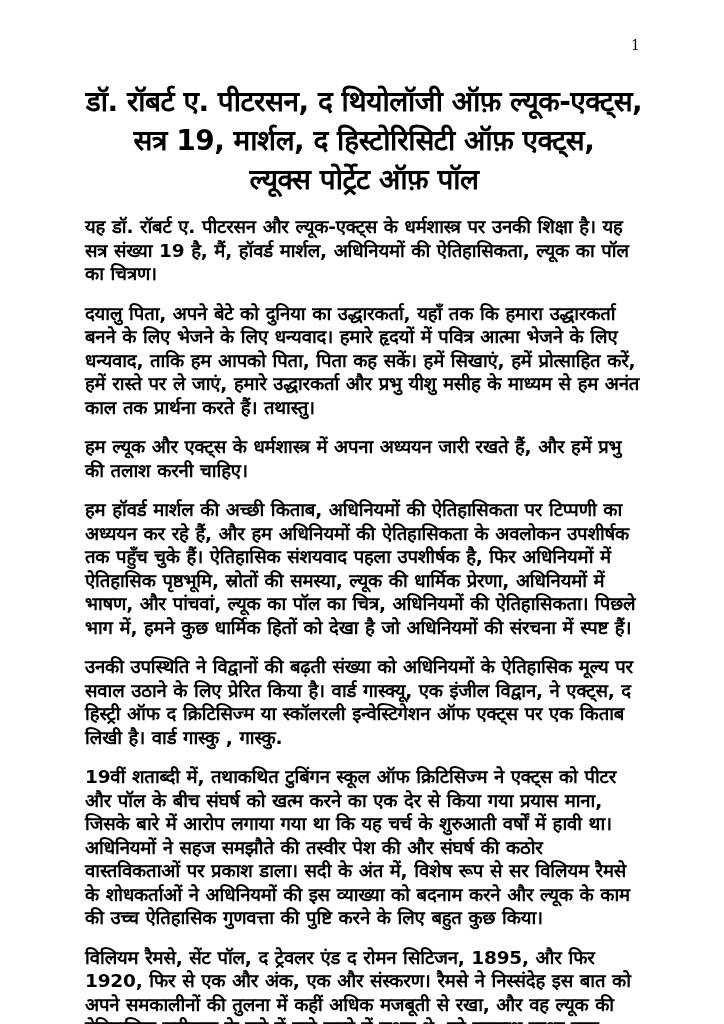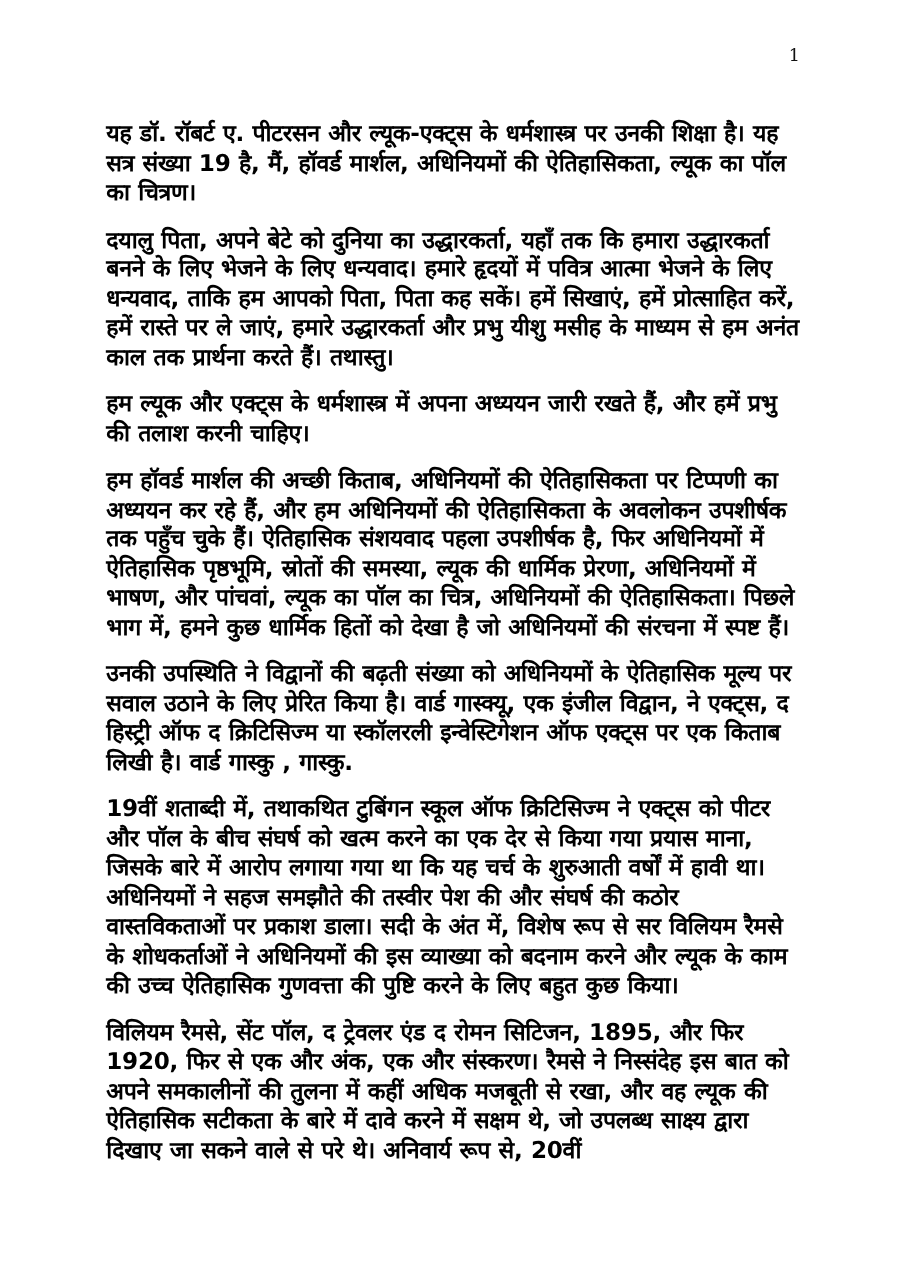--- a/index.html
+++ b/index.html
@@ -39,39 +39,42 @@
     font-weight: 800;
     text-align: center;
     white-space: pre-line;
     letter-spacing: -0.5px;
     color: #000000;
   }
   .body-text {
     margin-top: 14px;
   }
   .body-text p {
-    margin: 4px 0 14px 0;
+    margin: 16px 0 14px 0;
     font-size: 18.5px;
     line-height: 23.5px;
     font-weight: 600;
     text-align: left;
     letter-spacing: -0.2px;
     word-spacing: 0.5px;
     color: #000000;
   }
 </style>
 </head>
 <body>
 
 <div class="page">
 
   <div class="page-number">1</div>
 
   <div class="content">
 
+    <h1 class="doc-title">डॉ. रॉबर्ट ए. पीटरसन, द थियोलॉजी ऑफ़ ल्यूक-एक्ट्स,
+सत्र 19, मार्शल, द हिस्टोरिसिटी ऑफ़ एक्ट्स,
+ल्यूक्स पोर्ट्रेट ऑफ़ पॉल</h1>
 
     <div class="body-text">
       <p>यह डॉ. रॉबर्ट ए. पीटरसन और ल्यूक-एक्ट्स के धर्मशास्त्र पर उनकी शिक्षा है। यह सत्र संख्या 19 है, मैं, हॉवर्ड मार्शल, अधिनियमों की ऐतिहासिकता, ल्यूक का पॉल का चित्रण।</p>
       <p>दयालु पिता, अपने बेटे को दुनिया का उद्धारकर्ता, यहाँ तक कि हमारा उद्धारकर्ता बनने के लिए भेजने के लिए धन्यवाद। हमारे हृदयों में पवित्र आत्मा भेजने के लिए धन्यवाद, ताकि हम आपको पिता, पिता कह सकें। हमें सिखाएं, हमें प्रोत्साहित करें, हमें रास्ते पर ले जाएं, हमारे उद्धारकर्ता और प्रभु यीशु मसीह के माध्यम से हम अनंत काल तक प्रार्थना करते हैं। तथास्तु।</p>
       <p>हम ल्यूक और एक्ट्स के धर्मशास्त्र में अपना अध्ययन जारी रखते हैं, और हमें प्रभु की तलाश करनी चाहिए।</p>
       <p>हम हॉवर्ड मार्शल की अच्छी किताब, अधिनियमों की ऐतिहासिकता पर टिप्पणी का अध्ययन कर रहे हैं, और हम अधिनियमों की ऐतिहासिकता के अवलोकन उपशीर्षक तक पहुँच चुके हैं। ऐतिहासिक संशयवाद पहला उपशीर्षक है, फिर अधिनियमों में ऐतिहासिक पृष्ठभूमि, स्रोतों की समस्या, ल्यूक की धार्मिक प्रेरणा, अधिनियमों में भाषण, और पांचवां, ल्यूक का पॉल का चित्र, अधिनियमों की ऐतिहासिकता। पिछले भाग में, हमने कुछ धार्मिक हितों को देखा है जो अधिनियमों की संरचना में स्पष्ट हैं।</p>
       <p>उनकी उपस्थिति ने विद्वानों की बढ़ती संख्या को अधिनियमों के ऐतिहासिक मूल्य पर सवाल उठाने के लिए प्रेरित किया है। वार्ड गास्क्यू, एक इंजील विद्वान, ने एक्ट्स, द हिस्ट्री ऑफ द क्रिटिसिज्म या स्कॉलरली इन्वेस्टिगेशन ऑफ एक्ट्स पर एक किताब लिखी है। वार्ड गास्कु , गास्कु.</p>
       <p>19वीं शताब्दी में, तथाकथित टुबिंगन स्कूल ऑफ क्रिटिसिज्म ने एक्ट्स को पीटर और पॉल के बीच संघर्ष को खत्म करने का एक देर से किया गया प्रयास माना, जिसके बारे में आरोप लगाया गया था कि यह चर्च के शुरुआती वर्षों में हावी था। अधिनियमों ने सहज समझौते की तस्वीर पेश की और संघर्ष की कठोर वास्तविकताओं पर प्रकाश डाला। सदी के अंत में, विशेष रूप से सर विलियम रैमसे के शोधकर्ताओं ने अधिनियमों की इस व्याख्या को बदनाम करने और ल्यूक के काम की उच्च ऐतिहासिक गुणवत्ता की पुष्टि करने के लिए बहुत कुछ किया।</p>
       <p>विलियम रैमसे, सेंट पॉल, द ट्रेवलर एंड द रोमन सिटिजन, 1895, और फिर 1920, फिर से एक और अंक, एक और संस्करण। रैमसे ने निस्संदेह इस बात को अपने समकालीनों की तुलना में कहीं अधिक मजबूती से रखा, और वह ल्यूक की ऐतिहासिक सटीकता के बारे में दावे करने में सक्षम थे, जो उपलब्ध साक्ष्य द्वारा दिखाए जा सकने वाले से परे थे। अनिवार्य रूप से, 20वीं</p>
     </div>

